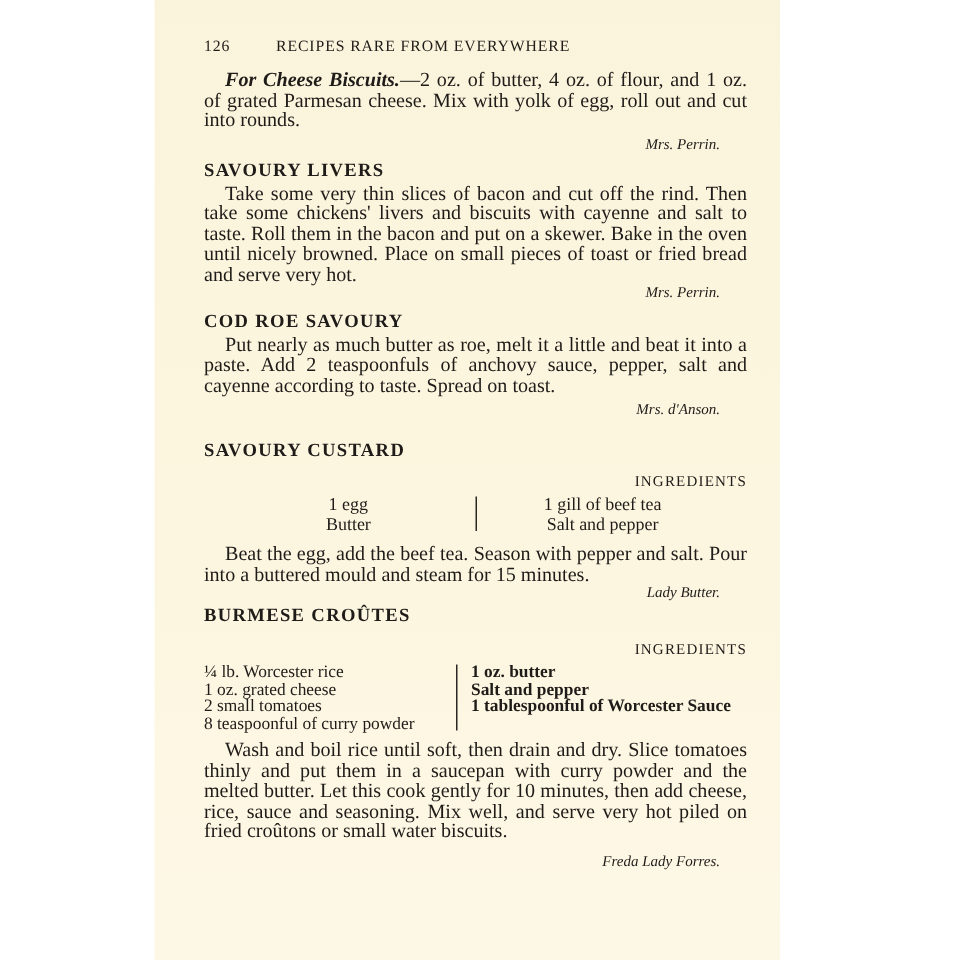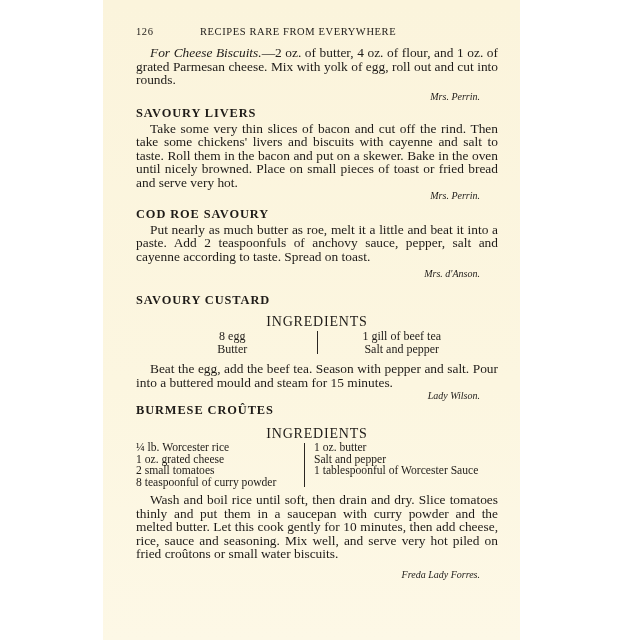--- a/index.html
+++ b/index.html
@@ -13,34 +13,34 @@
     }
     .content {
       position: absolute; left: 33px; top: 0; width: 362px;
       font-family: "Liberation Serif", serif; color: #1e1b18;
       font-size: 13.4px; line-height: 13.5px;
     }
     .runhead {
       position: absolute; top: 25px; left: 0; width: 362px; font-size: 10.5px; letter-spacing: 0.6px;
     }
     .runhead .pnum { position: absolute; left: 0; }
-    .runhead .title { position: absolute; left: 64px; }
+    .runhead .title { position: absolute; left: 48px; }
     .para { text-align: justify; text-indent: 14px; margin: 0; }
-    .it { font-style: italic; }
+    .it { font-style: italic; font-weight: bold; }
     .sig { text-align: right; font-style: italic; font-size: 10px; padding-right: 18px; }
     .heading {
       font-weight: bold; font-size: 12.4px; letter-spacing: 0.9px; margin: 0 0 1px 0; font-family: Liberation Serif, serif;
     }
     .block { position: absolute; left: 0; width: 362px; }
-    .ingr-label { text-align: center; font-size: 14px; letter-spacing: 0.8px; margin-bottom: 2px; }
+    .ingr-label { text-align: right; font-size: 10px; letter-spacing: 0.8px; margin-bottom: 2px; }
     .ingr-table { display: flex; font-size: 12px; line-height: 13px; }
     .col { flex: 1; }
     .divider { width: 1px; background: #2a2622; margin: 1px 8px 2px 8px; }
     .centered .col { text-align: center; }
-    .pad-left .col-r { padding-left: 2px; }
+    .pad-left .col-r { padding-left: 2px; font-weight: bold; }
     .hang { padding-left: 11px; text-indent: -11px; }
   </style>
 </head>
 <body>
 
 <div class="page">
   <div class="content">
 
     <div class="runhead">
       <span class="pnum">126</span>
@@ -62,31 +62,31 @@
       <div class="heading">COD ROE SAVOURY</div>
       <p class="para">Put nearly as much butter as roe, melt it a little and beat it into a paste.  Add 2 teaspoonfuls of anchovy sauce, pepper, salt and cayenne according to taste.  Spread on toast.</p>
       <div class="sig" style="margin-top:4px;">Mrs. d'Anson.</div>
     </div>
 
     <div class="block" style="top:294px;">
       <div class="heading">SAVOURY CUSTARD</div>
       <div class="ingr-label" style="margin-top:7px;">INGREDIENTS</div>
       <div class="ingr-table centered" style="padding:0 20px 0 20px;">
         <div class="col">
-          <div>8 egg</div>
+          <div>1 egg</div>
           <div>Butter</div>
         </div>
         <div class="divider"></div>
         <div class="col">
           <div>1 gill of beef tea</div>
           <div>Salt and pepper</div>
         </div>
       </div>
       <p class="para" style="margin-top:6px;">Beat the egg, add the beef tea.  Season with pepper and salt.  Pour into a buttered mould and steam for 15 minutes.</p>
-      <div class="sig">Lady Wilson.</div>
+      <div class="sig">Lady Butter.</div>
     </div>
 
     <div class="block" style="top:404px;">
       <div class="heading">BURMESE CROÛTES</div>
       <div class="ingr-label" style="margin-top:9px;">INGREDIENTS</div>
       <div class="ingr-table pad-left" style="font-size:11.6px; line-height:11.6px;">
         <div class="col" style="flex:0 0 158px;">
           <div>¼ lb. Worcester rice</div>
           <div>1 oz. grated cheese</div>
           <div>2 small tomatoes</div>

